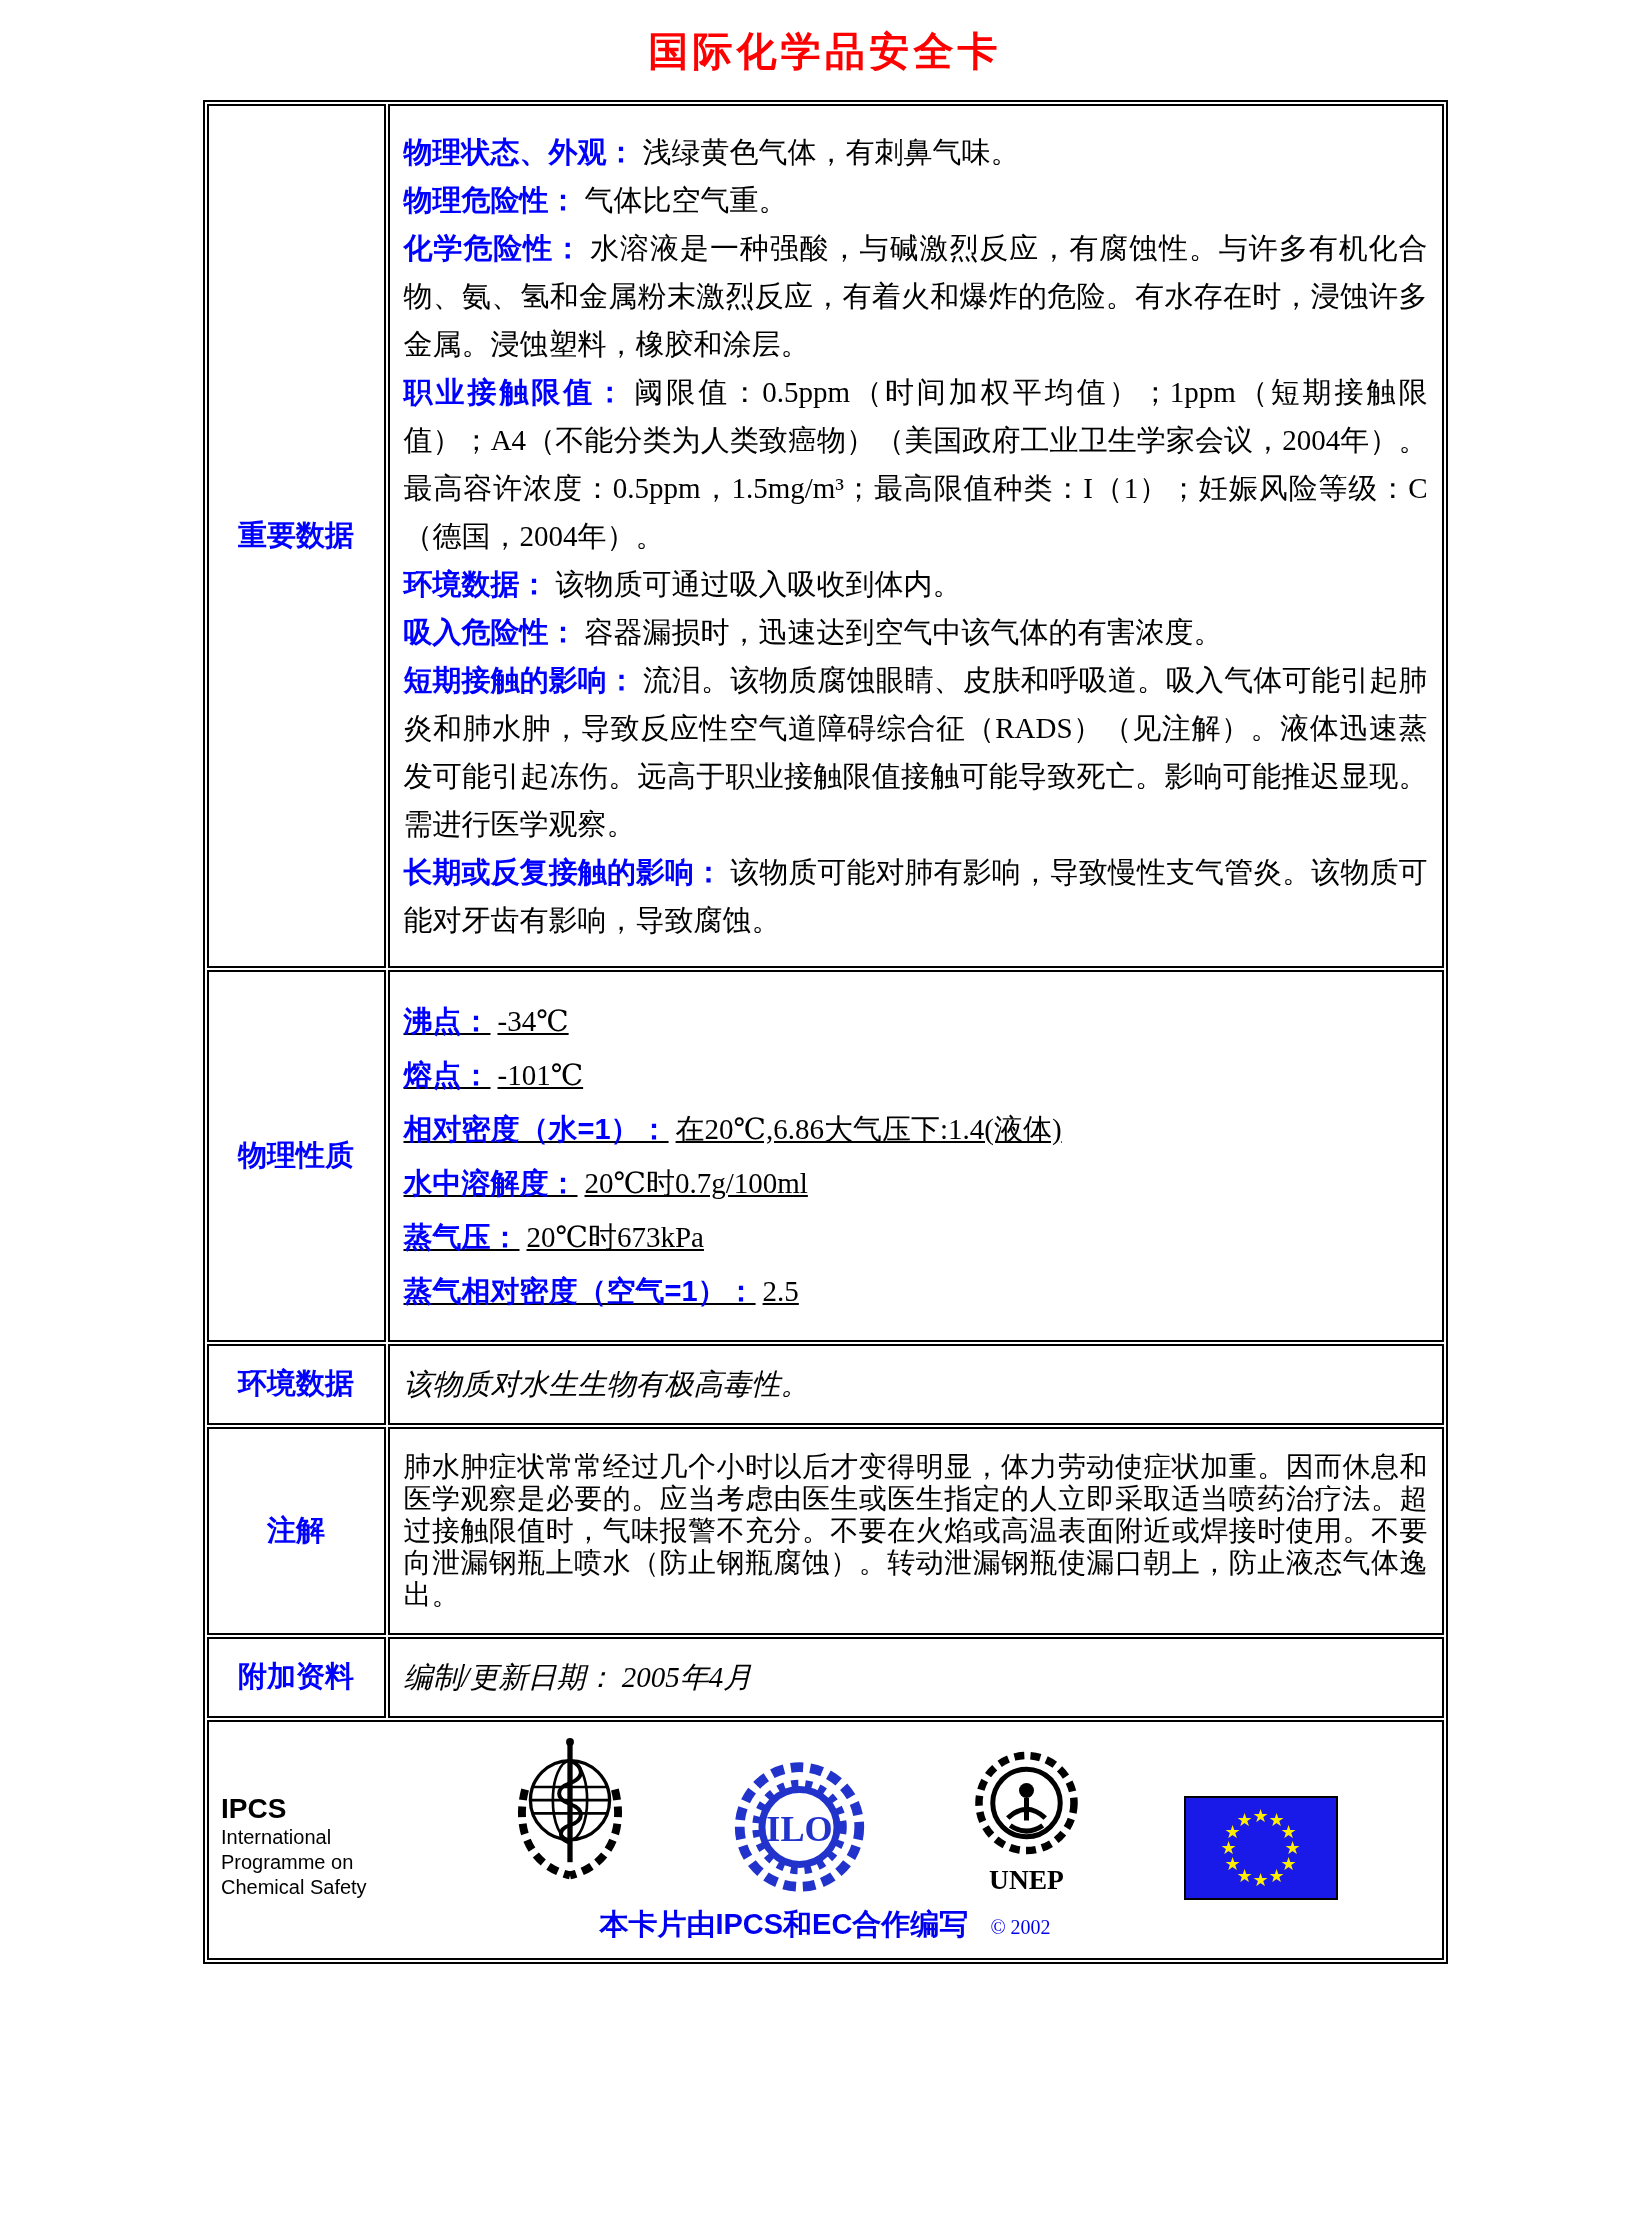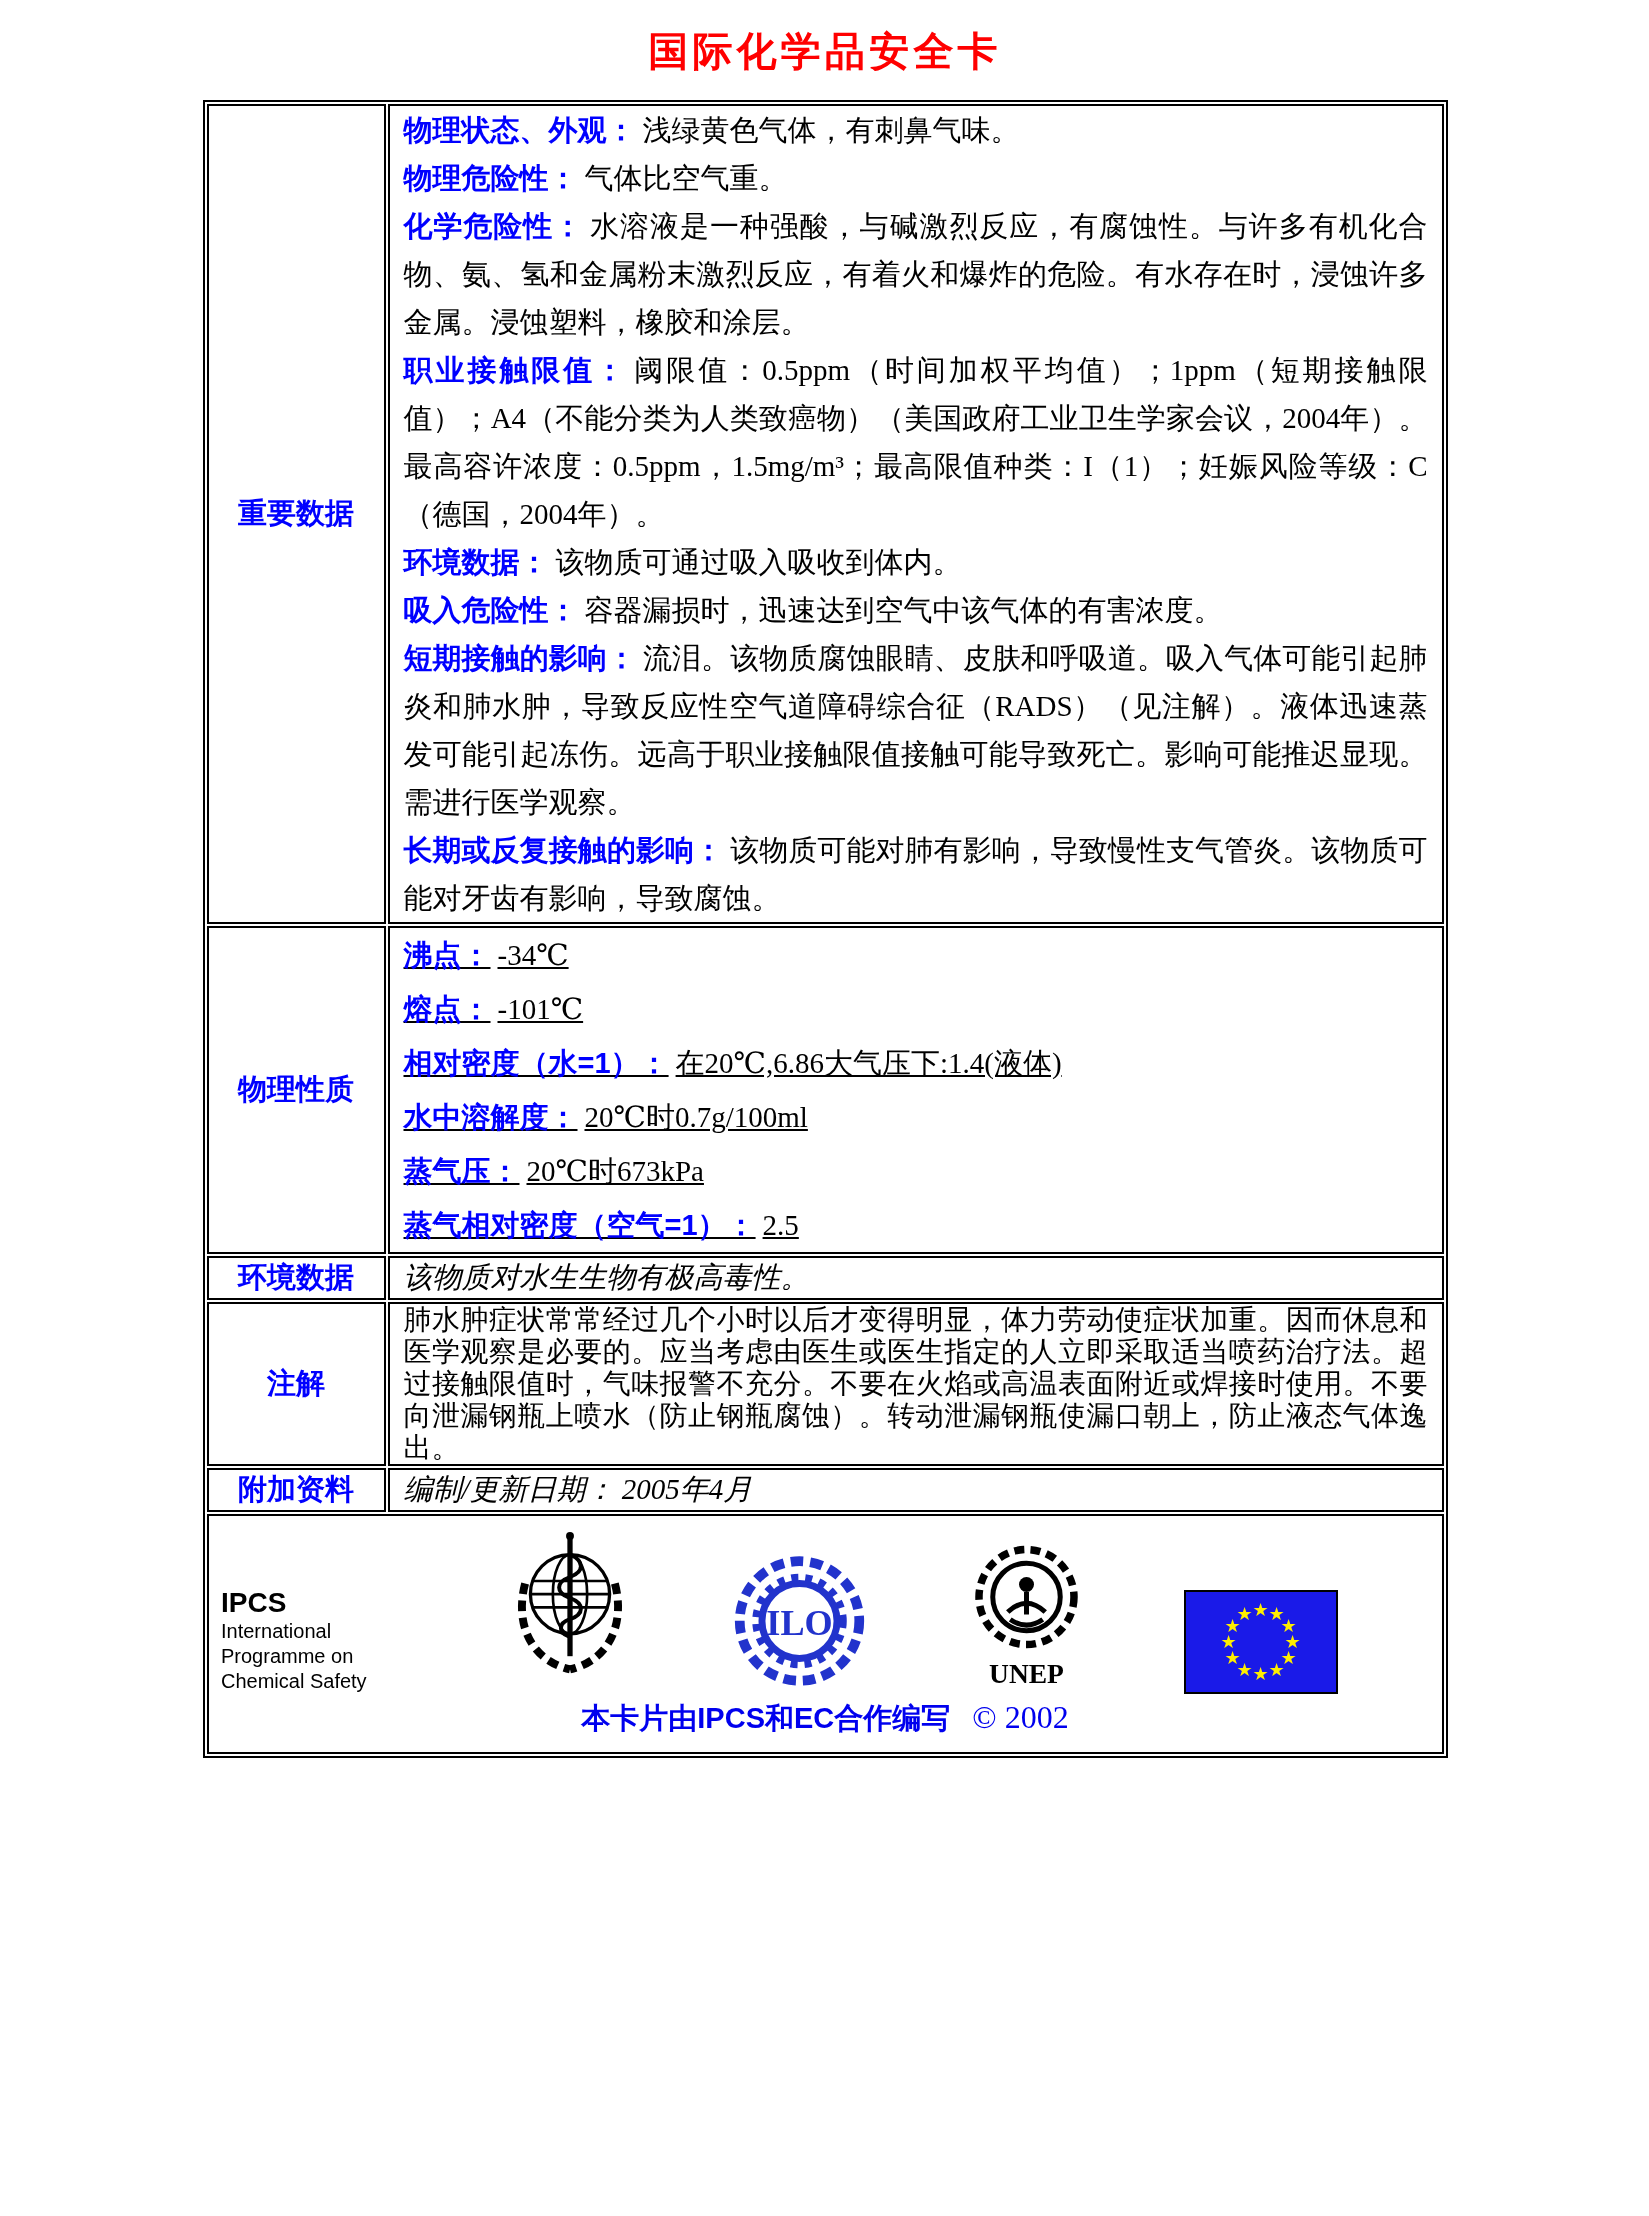--- a/index.html
+++ b/index.html
@@ -14,21 +14,21 @@
   }
   table.card{
     width:1245px;margin:0 auto;background:#fff;
     border-collapse:separate;border-spacing:2.8px;border:2.8px solid #000;
   }
   td{border:2.1px solid #000;background:#fff;vertical-align:middle;padding:0;}
   td.rowlabel{
     width:175px;text-align:center;color:#0000FF;font-weight:bold;font-size:29px;
     font-family:"Liberation Sans","DejaVu Sans",sans-serif;
   }
-  td.content{padding:0 14px;}
+  td.content{padding:22px 14px;}
   .blue-label{
     color:#0000FF;font-weight:bold;
     font-family:"Liberation Sans","DejaVu Sans",sans-serif;
     margin-right:7px;
   }
   
   .icsc-cell{height:75px;padding:0 12.5px;}
   .icsc-wrap{display:flex;align-items:center;font-size:31px;}
   .icsc-number{margin-left:11px;}
   .chem-name{margin-left:auto;margin-right:1.4px;}
@@ -45,21 +45,21 @@
          padding:11px 104px 0 12.5px;height:167px;}
   .ipcs-block{width:188px;font-family:"Liberation Sans","DejaVu Sans",sans-serif;}
   .ipcs-acronym{font-size:28px;font-weight:bold;line-height:32px;}
   .ipcs-line{font-size:20px;line-height:25px;}
   .logo{display:block;}
   .unep-wrap{text-align:center;}
   .credit{
     text-align:center;padding:5.6px 0 12.5px 0;color:#0000EE;font-weight:bold;
     font-size:29px;font-family:"Liberation Sans","DejaVu Sans",sans-serif;
   }
-  .credit .copy{font-weight:normal;font-size:32px;
+  .credit .copy{font-weight:normal;font-size:20px;
     font-family:"Liberation Serif","DejaVu Serif",serif;margin-left:14px;}
   
   .legal-cell{padding:14px 12.5px;font-size:28px;line-height:33px;}
   .legal-label{
     color:#000;font-weight:bold;margin-right:7px;
     font-family:"Liberation Sans","DejaVu Sans",sans-serif;
   }
   
   .eu-flag{position:relative;width:150px;height:100px;background:#1A1AE8;border:2.1px solid #000;}
   .eu-flag .star{

